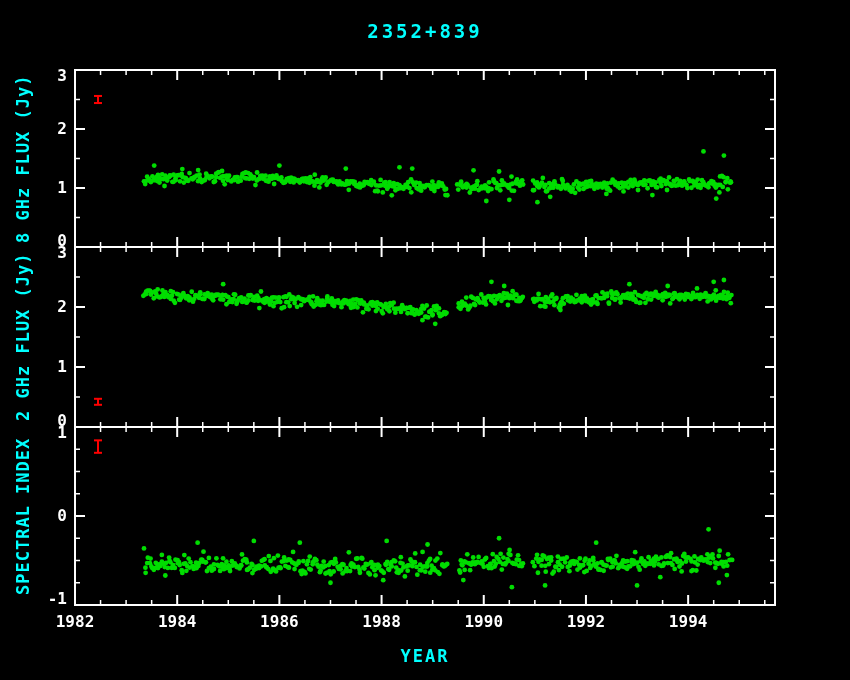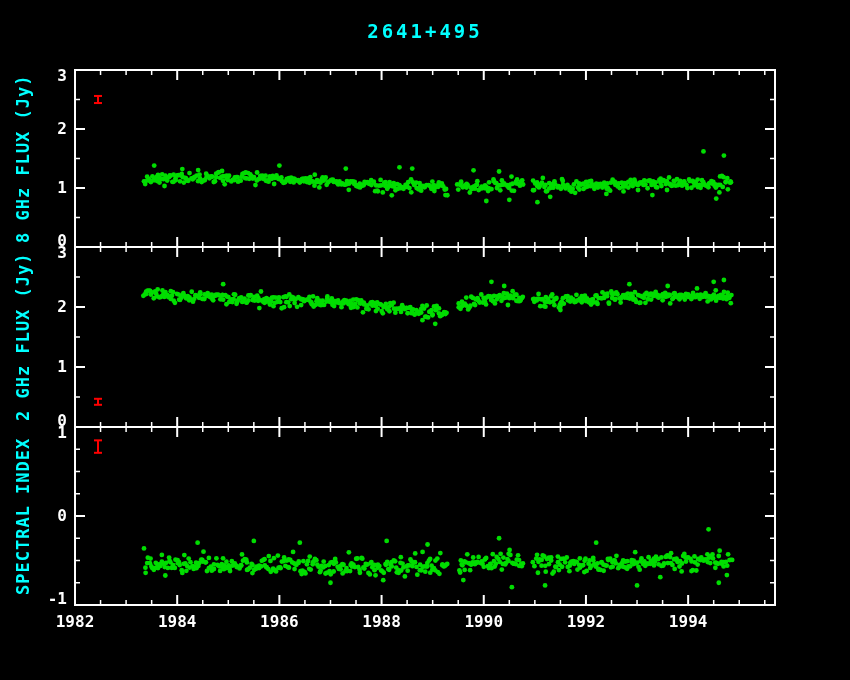--- a/index.html
+++ b/index.html
@@ -14,24 +14,25 @@
   #ylab1{top:247px;height:180px;}
   #ylab2{top:427px;height:178px;}
   .xlab{position:absolute;top:646px;left:0;width:850px;text-align:center;
         color:#00ffff;font-size:17px;font-weight:bold;letter-spacing:2px;}
   svg{position:absolute;top:0;left:0;}
 </style>
 </head>
 <body>
 
 <div class="page">
-  <div class="title">2641+495</div>
+  <div class="title">2352+839</div>
   <div class="ylab" id="ylab0">8 GHz FLUX (Jy)</div>
   <div class="ylab" id="ylab1">2 GHz FLUX (Jy)</div>
   <div class="ylab" id="ylab2">SPECTRAL INDEX</div>
+  <div class="xlab">YEAR</div>
   <svg id="chart" width="850" height="680">
       <circle cx="143.9958633592318" cy="181.35532106752748" r="2.4" fill="#00dd00"></circle>
       <circle cx="145.1865937251709" cy="184.1144686047134" r="2.4" fill="#00dd00"></circle>
       <circle cx="145.47493406920285" cy="181.348772611527" r="2.4" fill="#00dd00"></circle>
       <circle cx="147.11283895928932" cy="176.63487356822841" r="2.4" fill="#00dd00"></circle>
       <circle cx="148.13661207922593" cy="180.32800364770338" r="2.4" fill="#00dd00"></circle>
       <circle cx="148.8096507152541" cy="178.7910247593329" r="2.4" fill="#00dd00"></circle>
       <circle cx="150.2403219988023" cy="180.9677875941179" r="2.4" fill="#00dd00"></circle>
       <circle cx="150.89914424446084" cy="181.9952868532077" r="2.4" fill="#00dd00"></circle>
       <circle cx="152.41539774377952" cy="176.51421227945042" r="2.4" fill="#00dd00"></circle>

